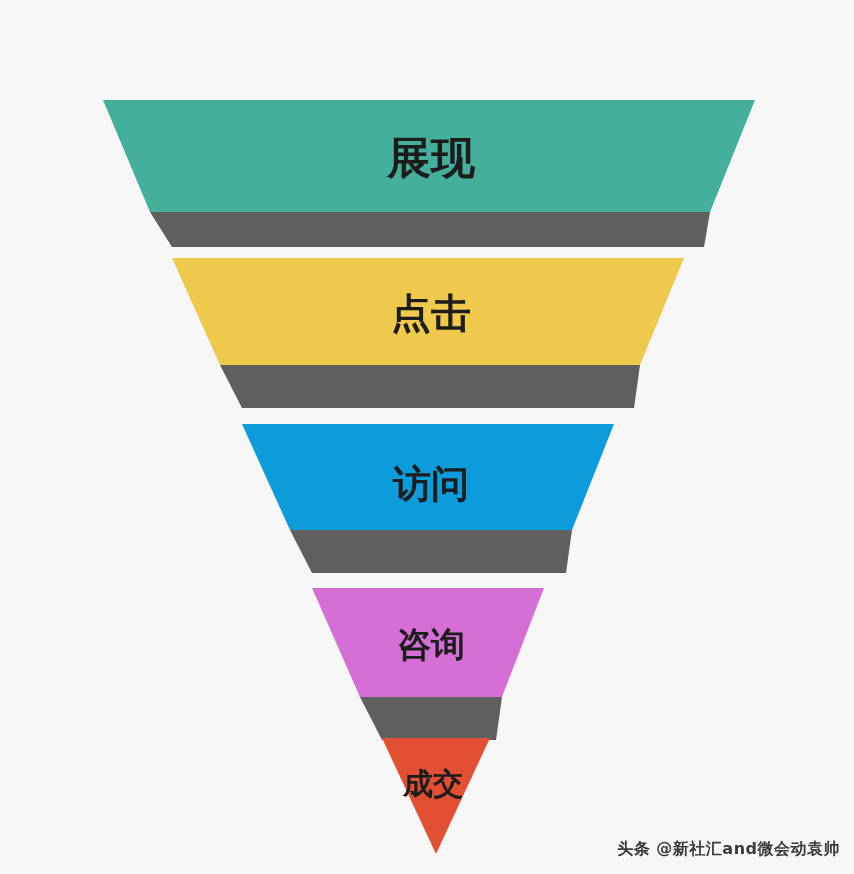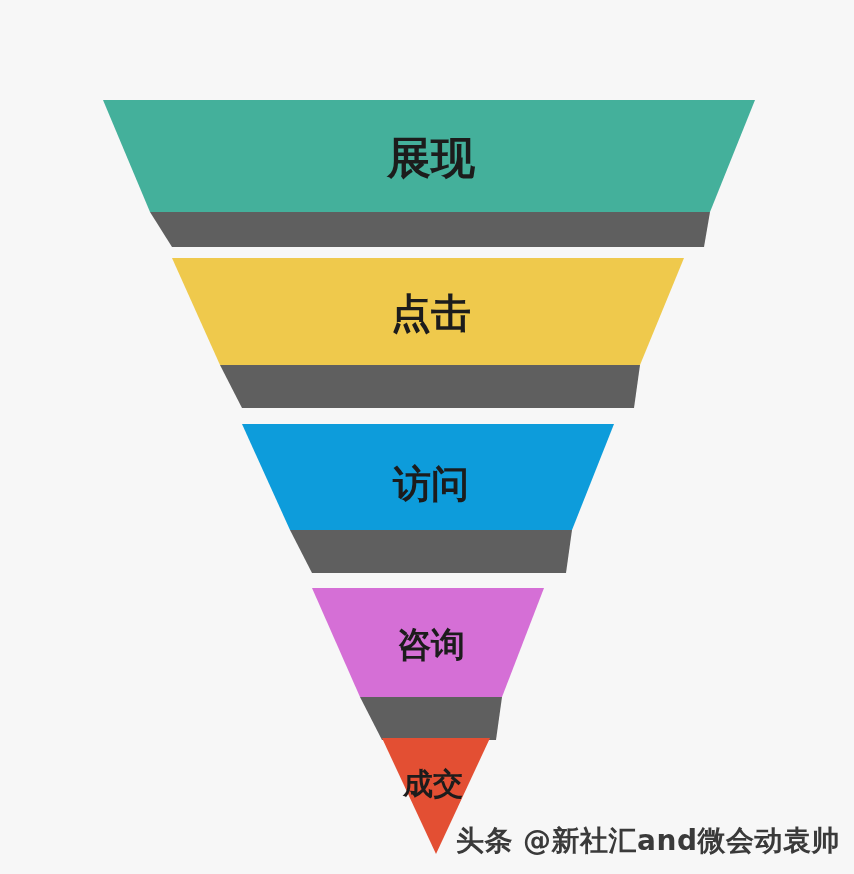--- a/index.html
+++ b/index.html
@@ -33,21 +33,21 @@
     font-weight: 700;
     fill: #1c1c1c;
     text-anchor: middle;
     dominant-baseline: central;
   }
   .watermark {
     position: absolute;
     right: 14px;
     bottom: 14px;
     font-family: "DejaVu Sans", "Liberation Sans", sans-serif;
-    font-size: 28px;
+    font-size: 16px;
     font-weight: 600;
     color: #2b2b2b;
     letter-spacing: 0.5px;
     white-space: nowrap;
     opacity: 0.92;
     text-align: right;
   }
 </style>
 </head>
 <body>

